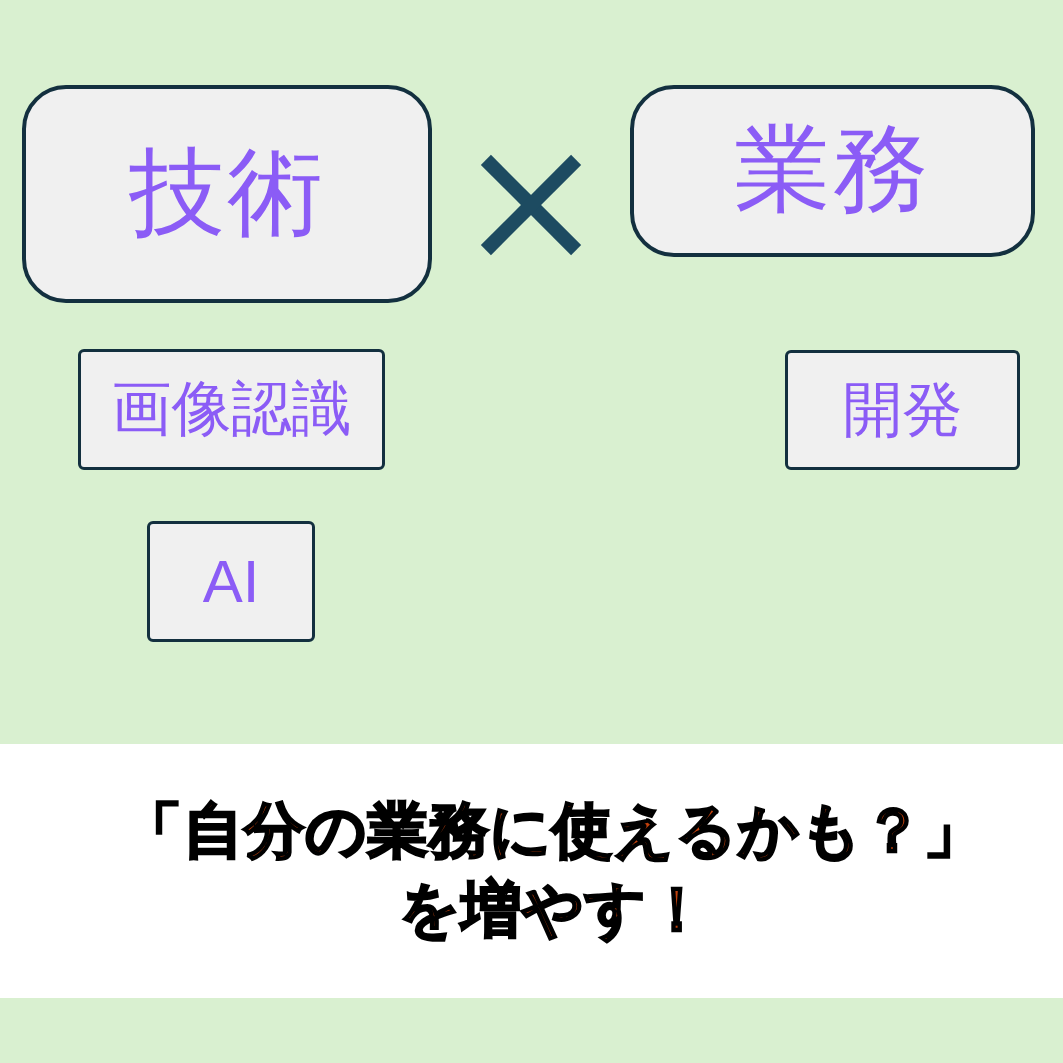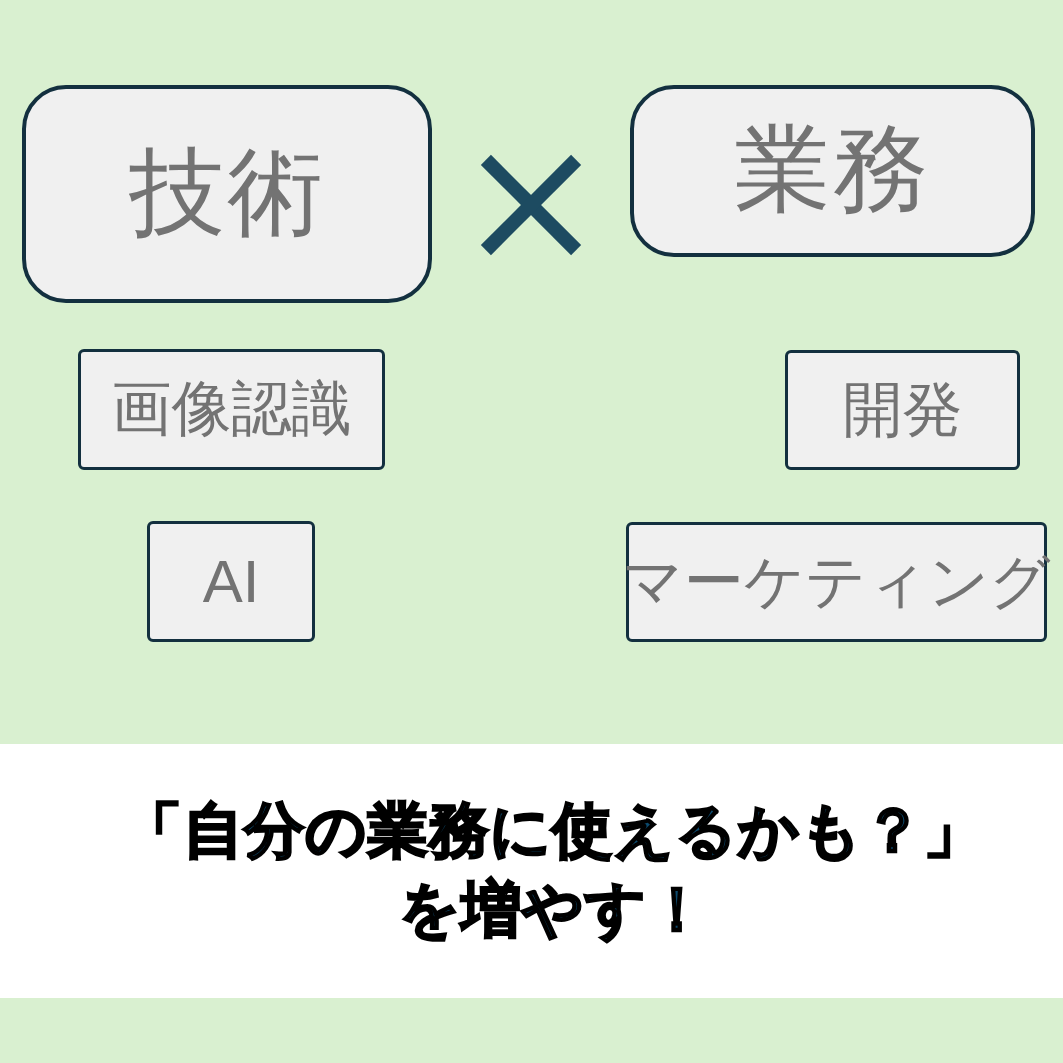--- a/index.html
+++ b/index.html
@@ -18,21 +18,21 @@
   }
   .box {
     position: absolute;
     background: #f0f0f0;
     border: 4px solid #13303f;
     border-radius: 44px;
     display: flex;
     align-items: center;
     justify-content: center;
     box-sizing: border-box;
-    color: #737373;
+    color: #8b5cf6;
   }
   .box-main {
     font-size: 96px;
     font-weight: 500;
     letter-spacing: 2px;
   }
   .box-tag {
     border-width: 3px;
     border-radius: 6px;
     font-size: 60px;
@@ -63,21 +63,21 @@
     display: flex;
     flex-direction: column;
     align-items: center;
     justify-content: center;
     text-align: center;
   }
   .banner-line {
     font-size: 60px;
     line-height: 1.31;
     font-weight: 900;
-    color: #0c4a6e;
+    color: #c2410c;
     -webkit-text-stroke: 2.5px #000000;
     letter-spacing: 1px;
     white-space: nowrap;
     margin-left: 44px;
   }
 </style>
 </head>
 <body>
 
 <div class="canvas">
@@ -100,22 +100,19 @@
   </div>
 
   <div class="box box-tag" id="development-tag">
     <span>開発</span>
   </div>
 
   <div class="box box-tag" id="ai-tag">
     <span>AI</span>
   </div>
 
-  <div class="box box-tag" id="marketing-tag">
-    <span>マーケティング</span>
-  </div>
 
   <div class="banner">
     <div class="banner-line">「自分の業務に使えるかも？」</div>
     <div class="banner-line">を増やす！</div>
   </div>
 
 </div>
 
 </body></html>

